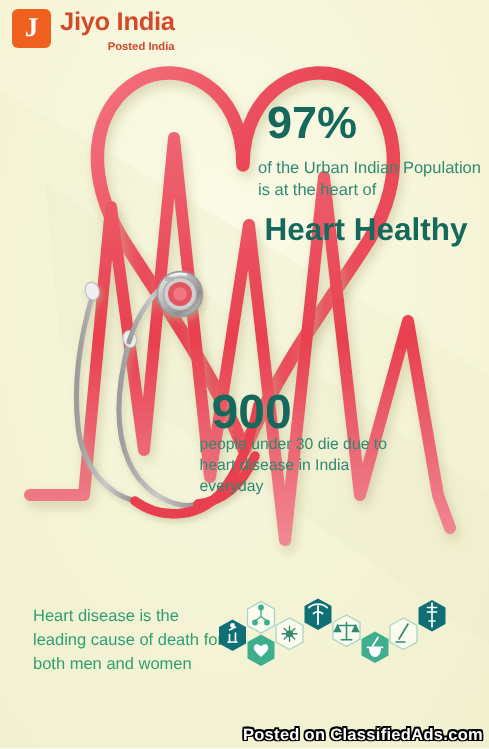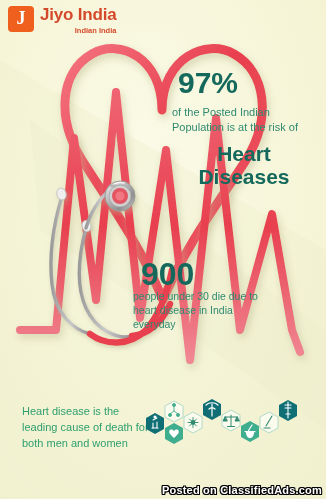--- a/index.html
+++ b/index.html
@@ -165,21 +165,21 @@
 <body>
 
 <div id="poster">
 
   <div class="logo">
     <div class="logo-mark">
       <span class="glyph">J</span>
     </div>
     <div class="logo-text">
       <span class="logo-title">Jiyo India</span>
-      <span class="logo-tag">Indian India</span>
+      <span class="logo-tag">Posted India</span>
     </div>
   </div>
 
   <svg id="art" viewBox="0 0 326 499">
     <defs>
       <linearGradient id="redGrad" x1="0" y1="0" x2="1" y2="1">
         <stop offset="0%" stop-color="#f4737f"></stop>
         <stop offset="45%" stop-color="#e8404f"></stop>
         <stop offset="100%" stop-color="#ef5c68"></stop>
       </linearGradient>
@@ -257,22 +257,22 @@
         <circle cx="0" cy="0" r="4.5" fill="#f27c86" opacity="0.9"></circle>
         <path d="M-9,-9 A13,13 0 0 1 4,-13" fill="none" stroke="#ffffff" stroke-width="1.6" opacity="0.8" stroke-linecap="round"></path>
       </g>
 
       <path d="M116,186 L110,186" fill="none" stroke="#b5b5b5" stroke-width="3"></path>
     </g>
   </svg>
 
   <div class="block" id="block-70">
     <div class="stat-big">97%</div>
-    <div class="stat-sub">of the Posted Indian Population is at the risk of</div>
-    <div class="stat-head">Heart Diseases</div>
+    <div class="stat-sub">of the Urban Indian Population is at the heart of</div>
+    <div class="stat-head">Heart Healthy</div>
   </div>
 
   <div class="block" id="block-900">
     <div class="stat-big">900</div>
     <div class="stat-sub">people under 30 die due to heart disease in India everyday</div>
   </div>
 
   <div class="block" id="block-lead">
     <div class="lead-text">Heart disease is the leading cause of death for both men and women</div>
   </div>

